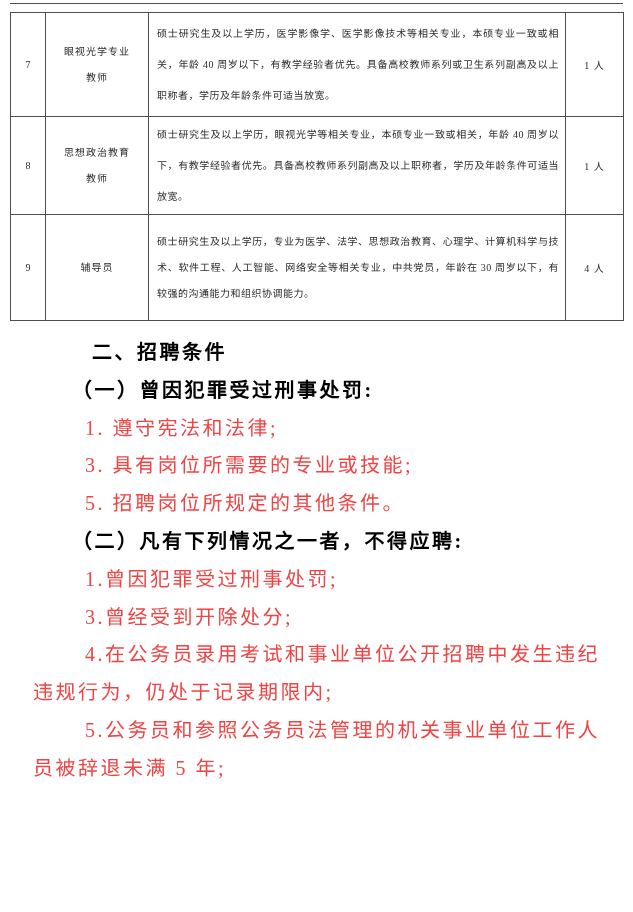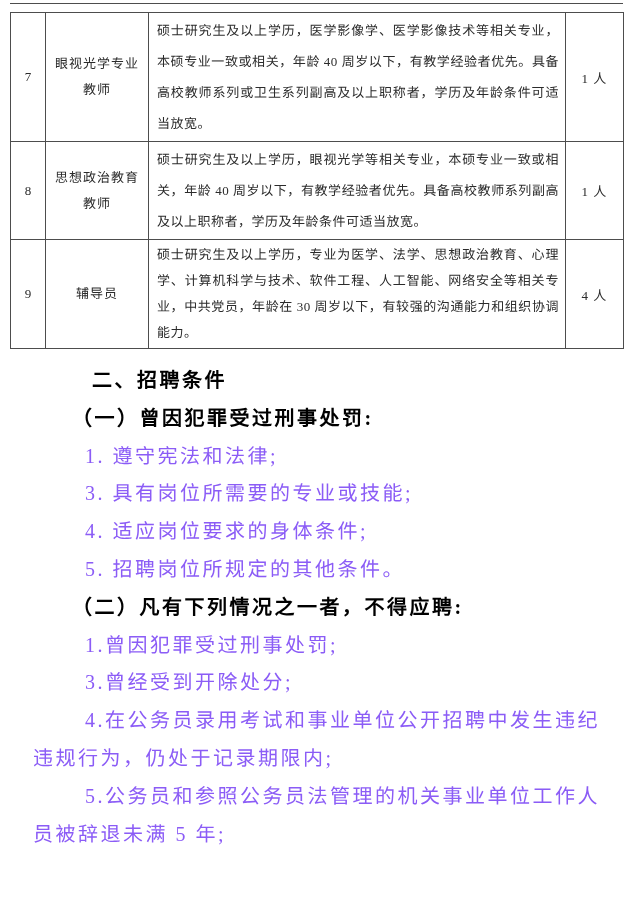--- a/index.html
+++ b/index.html
@@ -11,38 +11,38 @@
   .page{position:relative;width:633px;height:912px;background:#fff;}
   
   .top-rule{margin:3px 10px 0 10px;border-top:1px solid #4d4d4d;height:0;}
   
   table.positions{
     margin:8px 10px 0 10px;width:613px;table-layout:fixed;
     border-collapse:collapse;
   }
   table.positions td{
     border:1px solid #4d4d4d;vertical-align:middle;
-    font-size:13px;color:#2b2b2b;
+    font-size:10px;color:#2b2b2b;
   }
   td.c-no{text-align:center;}
   td.c-pos{text-align:center;letter-spacing:1px;}
   td.c-pos div{line-height:26px;}
   td.c-req{padding:2px 6px 2px 8px;text-align:justify;letter-spacing:0.5px;}
   td.c-cnt{text-align:center;letter-spacing:1px;}
   table.positions tr:nth-child(1){height:104px;}
   table.positions tr:nth-child(2){height:97px;}
   table.positions tr:nth-child(3){height:106px;}
   table.positions tr:nth-child(1) td.c-req,
   table.positions tr:nth-child(2) td.c-req{line-height:31px;}
   table.positions tr:nth-child(3) td.c-req{line-height:26px;}
   
   .content{margin:13px 31px 0 33px;}
   .content p{
     margin:0;font-size:20px;line-height:37.8px;letter-spacing:2.5px;
-    color:#8b5cf6;text-align:left;
+    color:#ef4444;text-align:left;
   }
   .content p.heading{font-weight:bold;color:#000;text-indent:59px;}
   .content p.subheading{font-weight:bold;color:#000;text-indent:39px;}
   .content p.item{text-indent:52px;}
 </style>
 </head>
 <body>
 
 <div class="page">
 
@@ -83,21 +83,20 @@
           <td class="c-cnt">4 人</td>
         </tr>
       </tbody>
   </table>
 
   <div class="content">
       <p class="heading">二、招聘条件</p>
       <p class="subheading">（一）曾因犯罪受过刑事处罚:</p>
       <p class="item">1. 遵守宪法和法律;</p>
       <p class="item">3. 具有岗位所需要的专业或技能;</p>
-      <p class="item">4. 适应岗位要求的身体条件;</p>
       <p class="item">5. 招聘岗位所规定的其他条件。</p>
       <p class="subheading">（二）凡有下列情况之一者，不得应聘:</p>
       <p class="item">1.曾因犯罪受过刑事处罚;</p>
       <p class="item">3.曾经受到开除处分;</p>
       <p class="item">4.在公务员录用考试和事业单位公开招聘中发生违纪违规行为，仍处于记录期限内;</p>
       <p class="item">5.公务员和参照公务员法管理的机关事业单位工作人员被辞退未满 5 年;</p>
     </div>
 
 </div>
 

